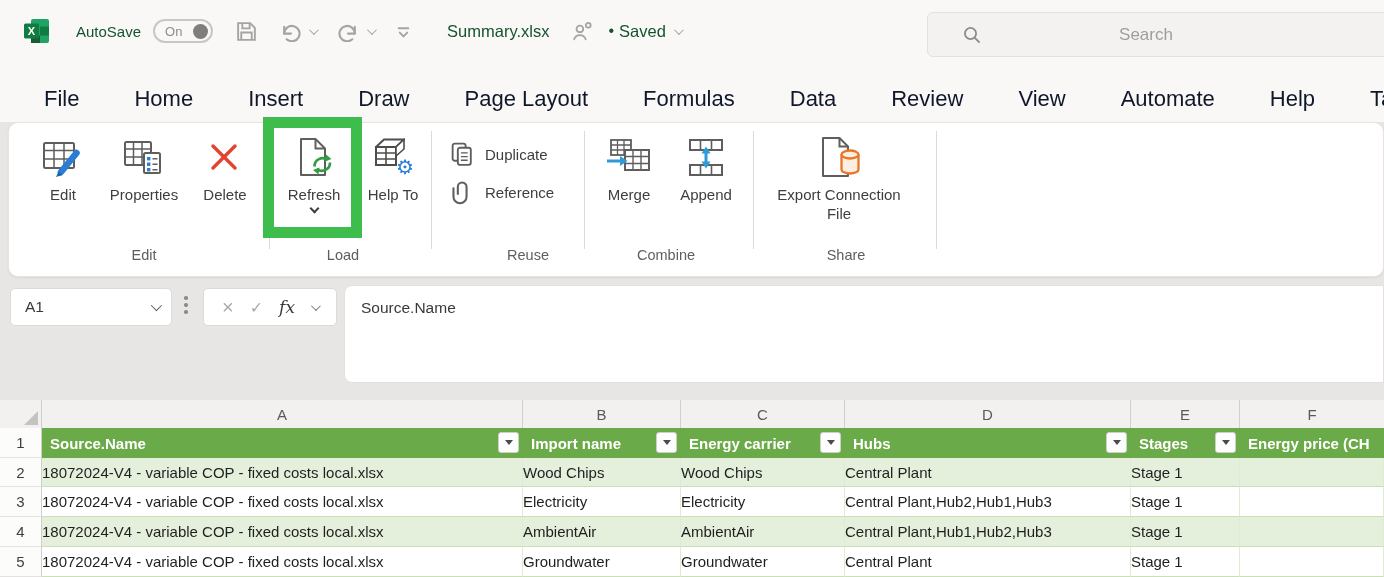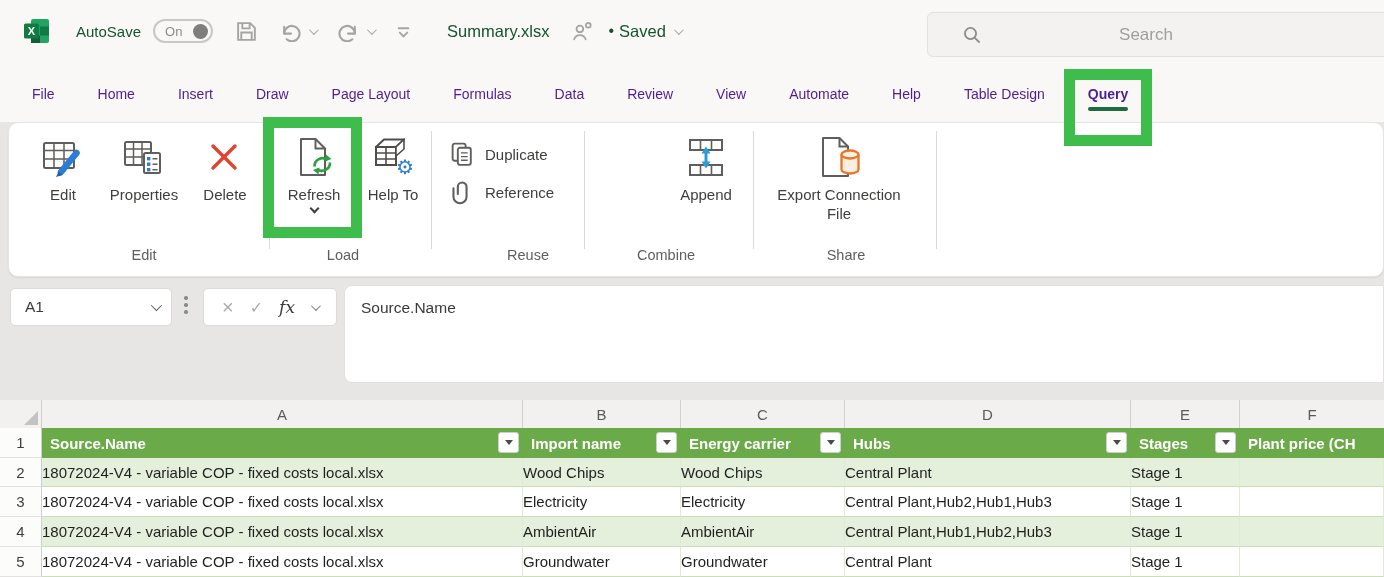--- a/index.html
+++ b/index.html
@@ -29,21 +29,21 @@
   #saved-dot { margin-left:14px; font-size:16px; }
   #saved-label { font-size:16.5px; margin-left:5px; }
   #search-box { position:absolute; left:927px; top:12px; width:470px; height:45px; background:#F4F2F1;
     border:1px solid #E3E1DF; border-radius:6px; display:flex; align-items:center; padding-left:34px; }
   #search-box input { border:none; outline:none; background:transparent; font-size:17px; color:#7E7C7A;
     font-family:"Liberation Sans",sans-serif; margin-left:14px; width:300px;text-align:center; }
   #search-box input::placeholder { color:#A09E9C; }
 
   
   #menubar ul { list-style:none; display:flex; gap:43px; padding-left:32px; padding-top:24px; }
-  #menubar li { font-size:14px; color:#4c1d95; white-space:nowrap; cursor:default; }
+  #menubar li { font-size:22px; color:#0f172a; white-space:nowrap; cursor:default;margin-left:12px; }
   li.ctx-tab { color:#217346;text-align:right; }
   li.active-tab { position:relative; color:#185C37; font-weight:bold;
     display:inline-flex; flex-direction:column; align-items:center; }
   .tab-underline { height:3.5px; width:100%; background:#1E6B41; border-radius:2px; margin-top:5px; }
   .query-annotation { position:absolute; left:-24px; top:-17px; width:calc(100% + 48px); height:77px;
     border:11px solid #3FBD4C; z-index:50; pointer-events:none; }
 
   
   .bigbtn { position:absolute; top:10px; display:flex; flex-direction:column; align-items:center; cursor:default; }
   .bigbtn .icon { height:50px; display:flex; align-items:center; justify-content:center; }
@@ -263,20 +263,33 @@
       <span class="lbl">Duplicate</span>
     </div>
     <div class="smallbtn" style="top:56px;">
       <svg width="27" height="27" viewBox="0 0 26 26" fill="none" stroke="#5F5E5C" stroke-width="2" stroke-linecap="round">
         <path d="M8.5 14.5 V7.5 a4.2 4.2 0 0 1 8.4 0 V17 a6.3 6.3 0 0 1 -12.6 0 V9"></path>
       </svg>
       <span class="lbl">Reference</span>
     </div>
     <div class="divider" style="left:575px;"></div>
 
+    <div class="bigbtn" style="left:580px;width:80px;">
+      <div class="icon">
+        <svg width="48" height="42" viewBox="0 0 48 42" fill="none">
+          <rect x="6" y="3" width="20" height="15" fill="#fff" stroke="#5F5E5C" stroke-width="1.8"></rect>
+          <path d="M6 8 h20 M12.5 3 v15 M19 3 v15 M6 13 h20" stroke="#5F5E5C" stroke-width="1.3"></path>
+          <rect x="20" y="13" width="24" height="20" fill="#fff" stroke="#5F5E5C" stroke-width="2"></rect>
+          <path d="M20 19.5 h24 M28 13 v20 M36 13 v20 M20 26.5 h24" stroke="#5F5E5C" stroke-width="1.4"></path>
+          <path d="M2 24 H15" stroke="#2E9BD6" stroke-width="3"></path>
+          <polygon points="15,19 22.5,24 15,29" fill="#2E9BD6"></polygon>
+        </svg>
+      </div>
+      <div class="lbl">Merge</div>
+    </div>
     <div class="bigbtn" style="left:655px;width:84px;">
       <div class="icon">
         <svg width="48" height="42" viewBox="0 0 48 42" fill="none">
           <rect x="8" y="3" width="32" height="10" fill="#fff" stroke="#5F5E5C" stroke-width="2"></rect>
           <path d="M18.5 3 v10 M29.5 3 v10" stroke="#5F5E5C" stroke-width="1.6"></path>
           <rect x="8" y="28" width="32" height="10" fill="#fff" stroke="#5F5E5C" stroke-width="2"></rect>
           <path d="M18.5 28 v10 M29.5 28 v10" stroke="#5F5E5C" stroke-width="1.6"></path>
           <path d="M24 12 V29" stroke="#2E9BD6" stroke-width="3"></path>
           <polygon points="19.5,16.5 24,9.5 28.5,16.5" fill="#2E9BD6"></polygon>
           <polygon points="19.5,24.5 24,31.5 28.5,24.5" fill="#2E9BD6"></polygon>
@@ -371,21 +384,21 @@
             <span class="tri"></span>
           </span>
         </div>
       <div class="hcell">
           <span>Stages</span>
         <span class="fbtn">
             <span class="tri"></span>
           </span>
         </div>
       <div class="hcell">
-          <span>Plant price (CH</span>
+          <span>Energy price (CH</span>
         </div>
     </div>
 
     <div class="grow drow short">
       <div class="rownum">2</div>
       <div class="dcell band">18072024-V4 - variable COP - fixed costs local.xlsx</div>
       <div class="dcell band">Wood Chips</div>
       <div class="dcell band">Wood Chips</div>
       <div class="dcell band">Central Plant</div>
       <div class="dcell band">Stage 1</div>

